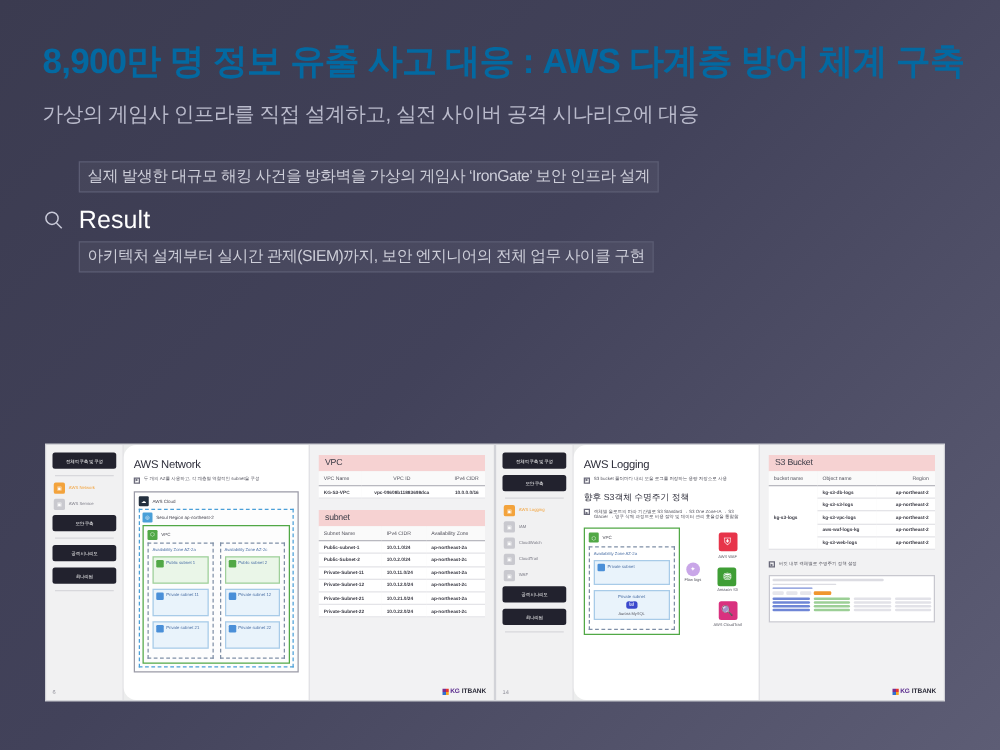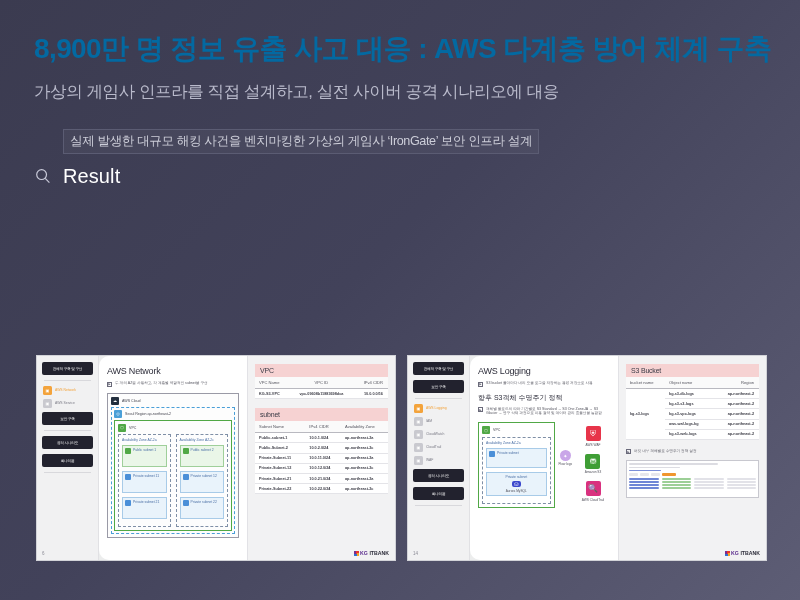--- a/index.html
+++ b/index.html
@@ -63,21 +63,21 @@
     letter-spacing: -0.4px;
     padding: 2.5px 6px 3.5px 6px;
     white-space: nowrap;
   }
 
   
   .thumbs {
     position: absolute;
     left: 36px; top: 355px;
     display: flex;
-    gap: 11px;
+    gap: 0;
     border-radius: 16px;
   }
   .thumb {
     width: 360px; height: 206px;
     background: #eceded;
     border: 1px solid #d2d3d8;
     position: relative;
     overflow: hidden;
     font-size: 4px;
     color: #3a3a46;
@@ -279,36 +279,37 @@
 <body>
 
 <div class="header">
   <div class="title">8,900만 명 정보 유출 사고 대응 : AWS 다계층 방어 체계 구축</div>
   <div class="subtitle">가상의 게임사 인프라를 직접 설계하고, 실전 사이버 공격 시나리오에 대응</div>
 </div>
 
 <div class="sections">
 
   <div class="section">
-    <div class="sec-desc">실제 발생한 대규모 해킹 사건을 벤치마킹한 가상의 게임사 ‘IronGate’ 보안 인프라 설계</div>
+    <div class="sec-desc">실제 발생한 대규모 해킹 사건을 방화벽을 가상의 게임사 ‘IronGate’ 보안 인프라 설계</div>
   </div>
 
   <div class="section">
   </div>
 
   <div class="section">
     <div class="sec-head">
       <span class="sec-icon">
         <svg width="16" height="16" viewBox="0 0 16 16" fill="none" stroke="currentColor" stroke-width="1.2">
           <circle cx="6.6" cy="6.6" r="4.9"></circle>
           <line x1="10.2" y1="10.4" x2="14.4" y2="14.6"></line>
         </svg>
       </span>
       <span class="sec-label">Result</span>
     </div>
+    <div class="sec-desc">아키텍처 설계부터 실시간 관제(SIEM)까지, 보안 엔지니어의 전체 업무 사이클 구현</div>
   </div>
 
 </div>
 
 <div class="thumbs">
 
   <div class="thumb">
 
     <div class="s-nav">
       <div class="nav-pill">전체적 구축 및 구성</div>

